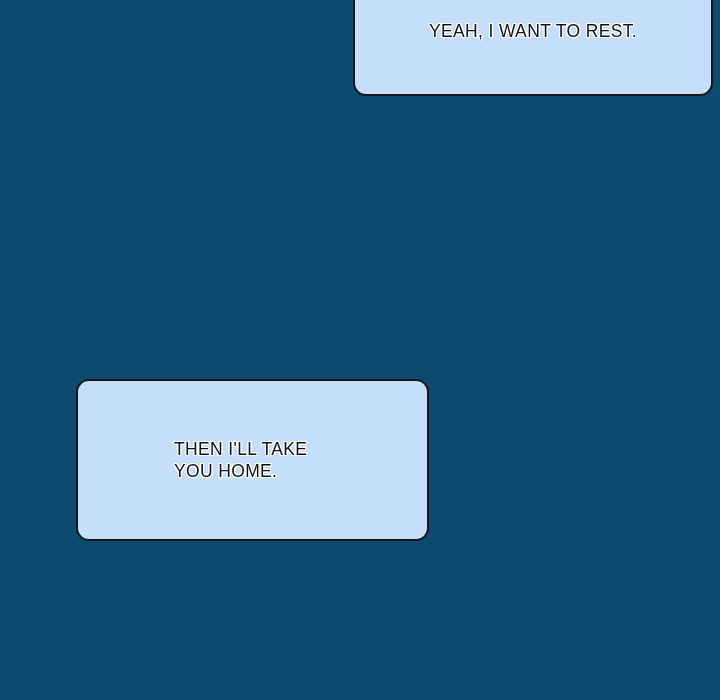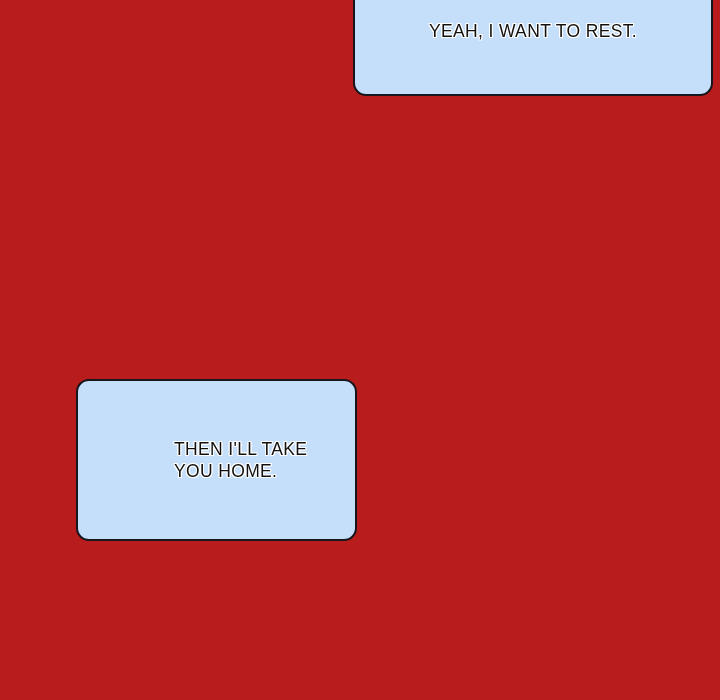--- a/index.html
+++ b/index.html
@@ -10,21 +10,21 @@
     width: 720px;
     height: 700px;
     background: #ffffff;
     font-family: "Liberation Sans", sans-serif;
     overflow: hidden;
   }
   #comic-panel {
     position: relative;
     width: 720px;
     height: 700px;
-    background: #b91c1c;
+    background: #0c4a6e;
     overflow: hidden;
   }
   .speech-bubble {
     position: absolute;
     box-sizing: border-box;
     background: #c5def9;
     border: 2.5px solid #16161c;
     border-radius: 13px;
     display: flex;
     align-items: center;
@@ -36,21 +36,21 @@
     width: 360px;
     height: 158px;
     justify-content: center;
     align-items: flex-end;
     padding-bottom: 52px;
   }
   
   #bubble-home {
     left: 76px;
     top: 379px;
-    width: 281px;
+    width: 353px;
     height: 162px;
     justify-content: flex-start;
     align-items: center;
     padding-left: 96px;
   }
   .bubble-text {
     color: #111111;
     font-family: "Liberation Sans", sans-serif;
     font-size: 17.5px;
     font-weight: 400;

